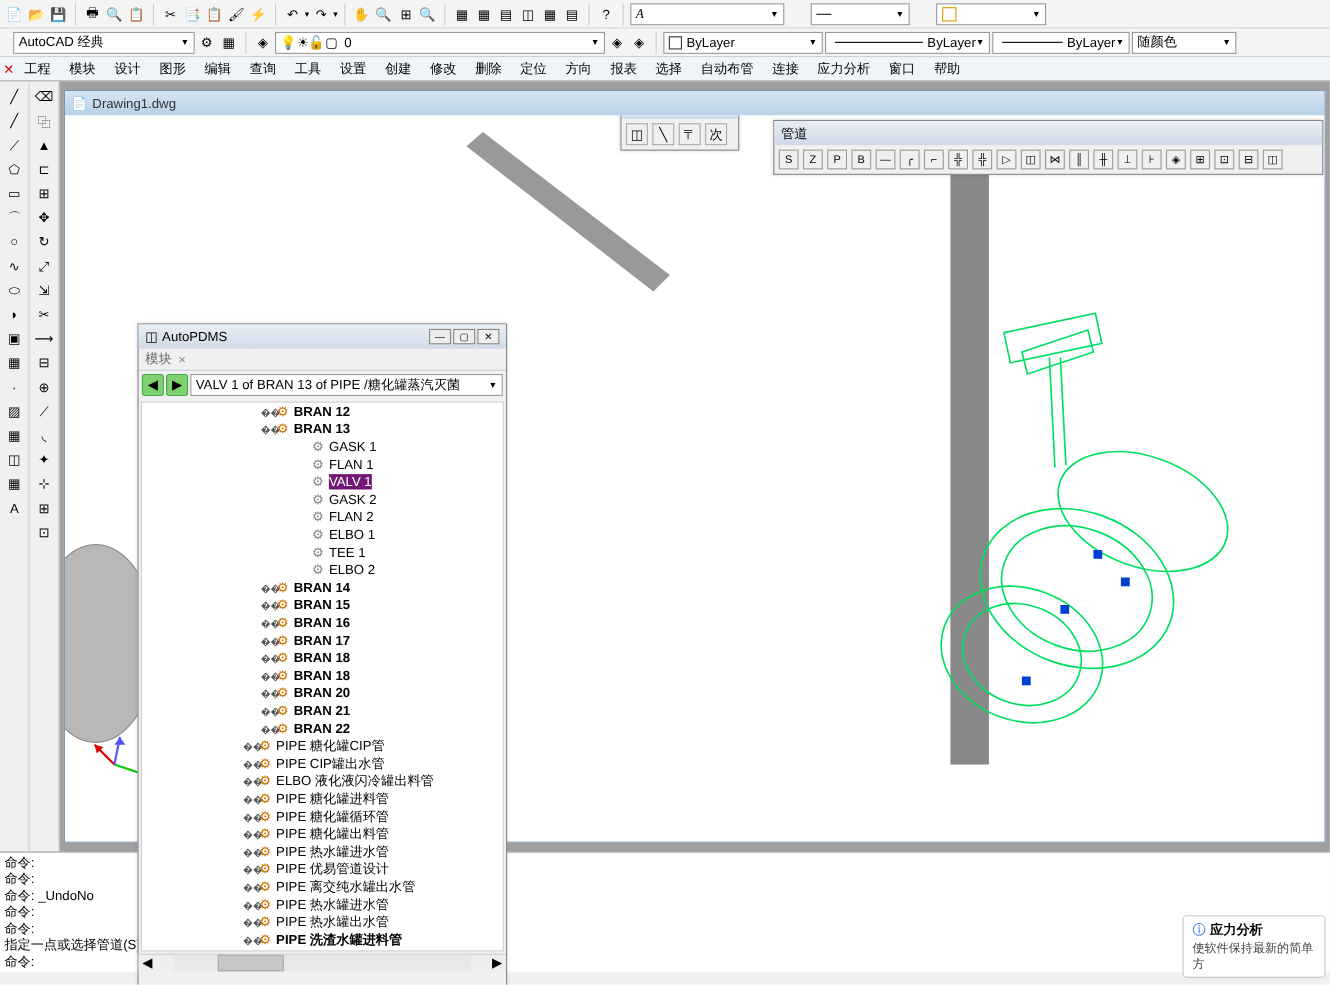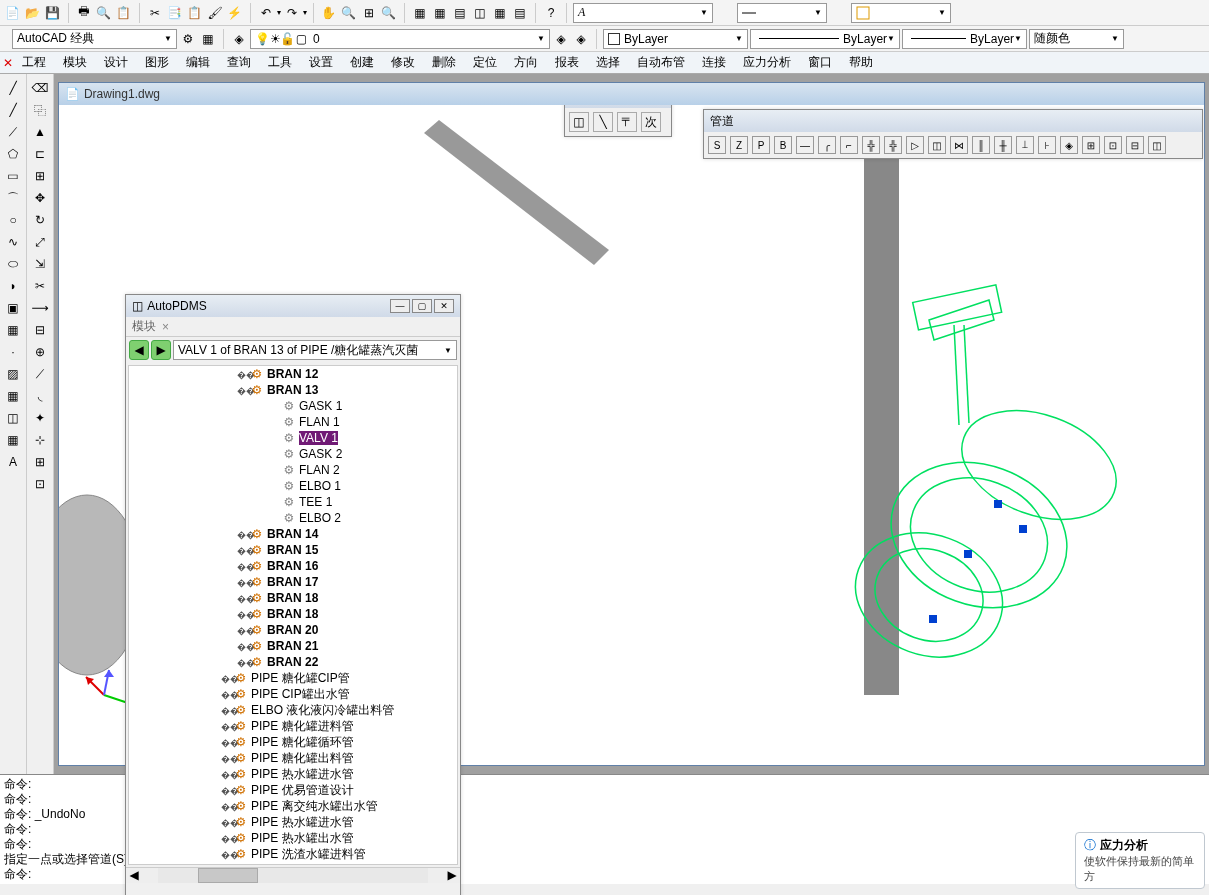--- a/index.html
+++ b/index.html
@@ -470,21 +470,21 @@
           <span class="tree-label" style="font-weight: normal;">PIPE 热水罐进水管</span>
         </div>
         <div class="tree-row" style="padding-left: 92px;">
           <span class="tree-expand">��</span>
           <span class="tree-icon" style="color: rgb(208, 112, 0);">⚙</span>
           <span class="tree-label" style="font-weight: normal;">PIPE 热水罐出水管</span>
         </div>
         <div class="tree-row" style="padding-left: 92px;">
           <span class="tree-expand">��</span>
           <span class="tree-icon" style="color: rgb(208, 112, 0);">⚙</span>
-          <span class="tree-label" style="font-weight: normal;">PIPE 洗渣水罐进料管</span>
+          <span class="tree-label" style="font-weight: bold;">PIPE 洗渣水罐进料管</span>
         </div>
       </div>
     <div class="ap-scroll">
       <span style="width:16px;text-align:center">◀</span>
       <div class="ap-scroll-track">
           <div class="ap-scroll-thumb"></div>
         </div>
       <span style="width:16px;text-align:center">▶</span>
     </div>
   </div>

